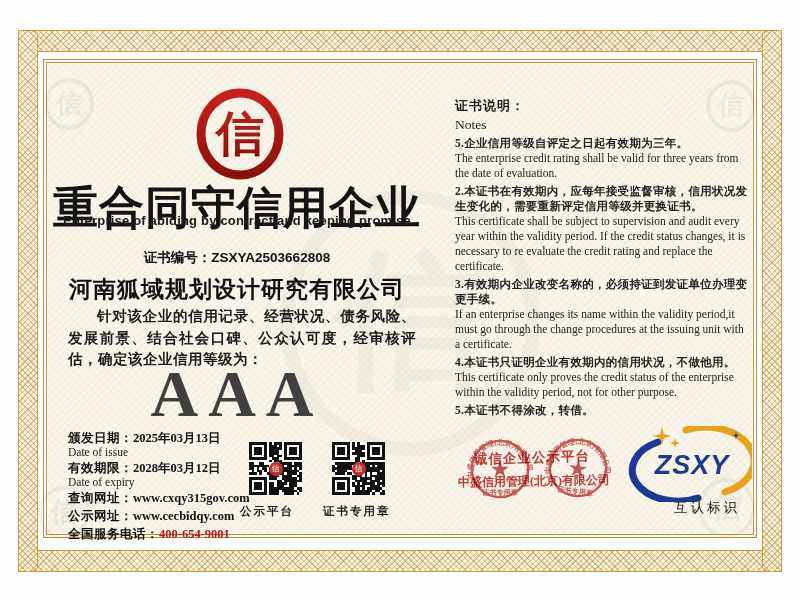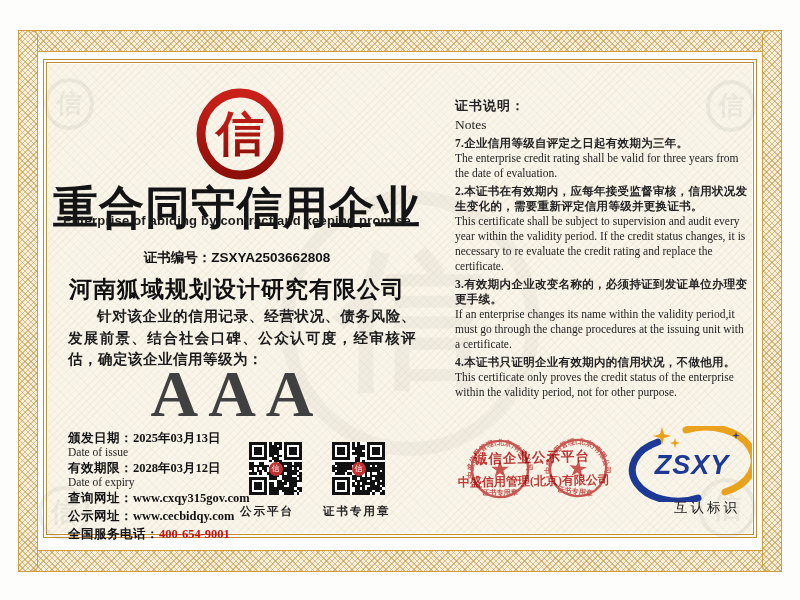--- a/index.html
+++ b/index.html
@@ -547,36 +547,37 @@
       <div class="dot">信</div>
     </div>
   <div class="qr-label" style="left:240px;top:504px;">公示平台</div>
   <div class="qr-label" style="left:323px;top:504px;">证书专用章</div>
 
   <div class="notes">
     <div class="t-zh">证书说明：</div>
     <div class="t-en">Notes</div>
     <div id="notes-list">
         <div class="item">
-          <div class="zh">7.企业信用等级自评定之日起有效期为三年。</div>
+          <div class="zh">5.企业信用等级自评定之日起有效期为三年。</div>
           <div class="en">The enterprise credit rating shall be valid for three years from the date of evaluation.</div>
         </div>
         <div class="item">
           <div class="zh">2.本证书在有效期内，应每年接受监督审核，信用状况发生变化的，需要重新评定信用等级并更换证书。</div>
           <div class="en">This certificate shall be subject to supervision and audit every year within the validity period. If the credit status changes, it is necessary to re evaluate the credit rating and replace the certificate.</div>
         </div>
         <div class="item">
           <div class="zh">3.有效期内企业改变名称的，必须持证到发证单位办理变更手续。</div>
           <div class="en">If an enterprise changes its name within the validity period,it must go through the change procedures at the issuing unit with a certificate.</div>
         </div>
         <div class="item">
           <div class="zh">4.本证书只证明企业有效期内的信用状况，不做他用。</div>
           <div class="en">This certificate only proves the credit status of the enterprise within the validity period, not for other purpose.</div>
         </div>
         <div class="item">
+          <div class="zh">5.本证书不得涂改，转借。</div>
         </div>
       </div>
   </div>
 
   <svg width="0" height="0" style="position:absolute;">
       <defs>
     <path id="sealArc" d="M 16 66 A 36 36 0 1 1 84 66" fill="none"></path>
   </defs>
     </svg>
 

